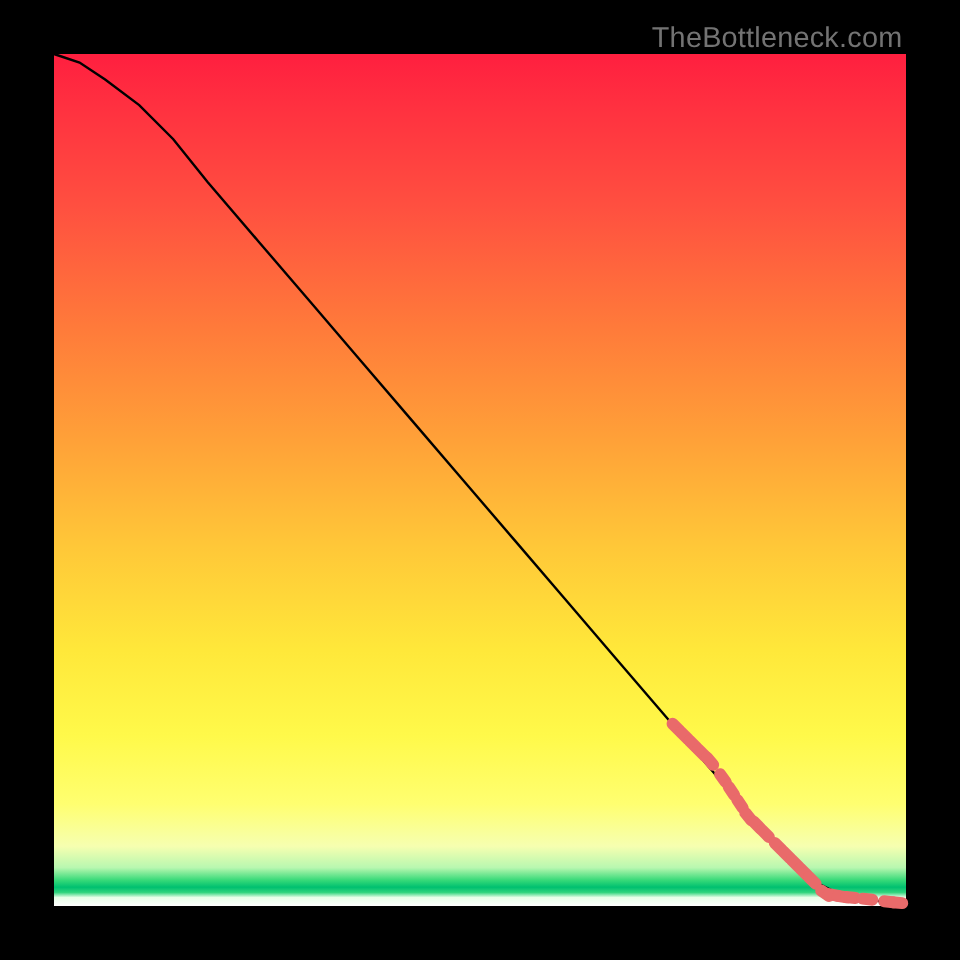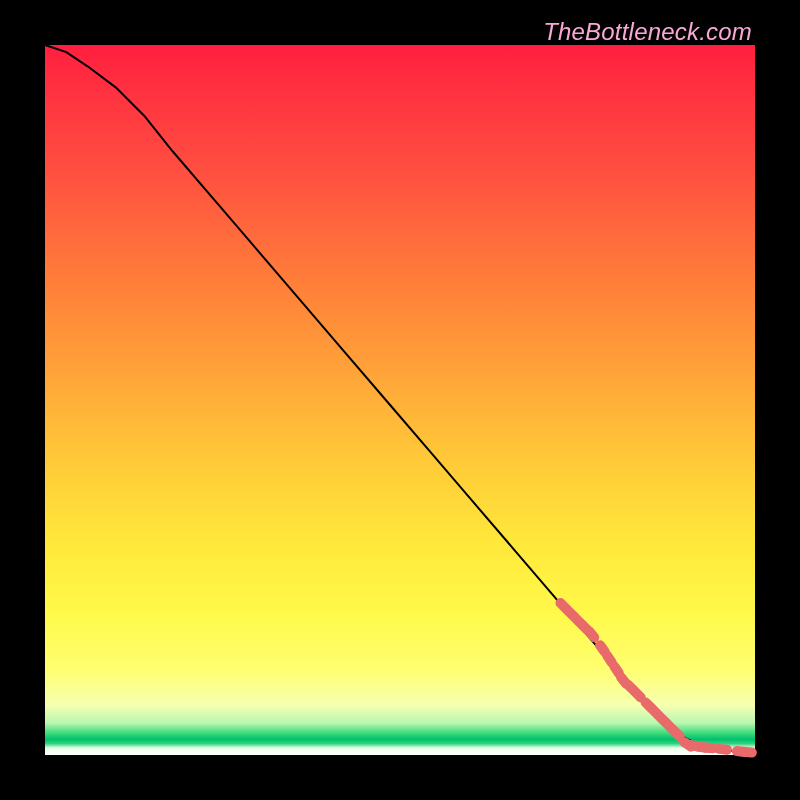--- a/index.html
+++ b/index.html
@@ -42,25 +42,24 @@
       #00c070 97.8%,
       #2fd47c 98.4%,
       #e8ffe8 99%,
       #ffffff 100%
     );
   }
   .watermark {
     position: absolute;
     top: 18px;
     right: 48px;
-    color: #f9a8d4;
+    color: #737373;
     font-size: 24px;
     letter-spacing: 0.2px;
     user-select: none;
-    font-style: italic;
   }
   svg.curve {
     position: absolute;
     left: 0;
     top: 0;
     width: 710px;
     height: 710px;
     overflow: visible;
   }
   .curve-path {

